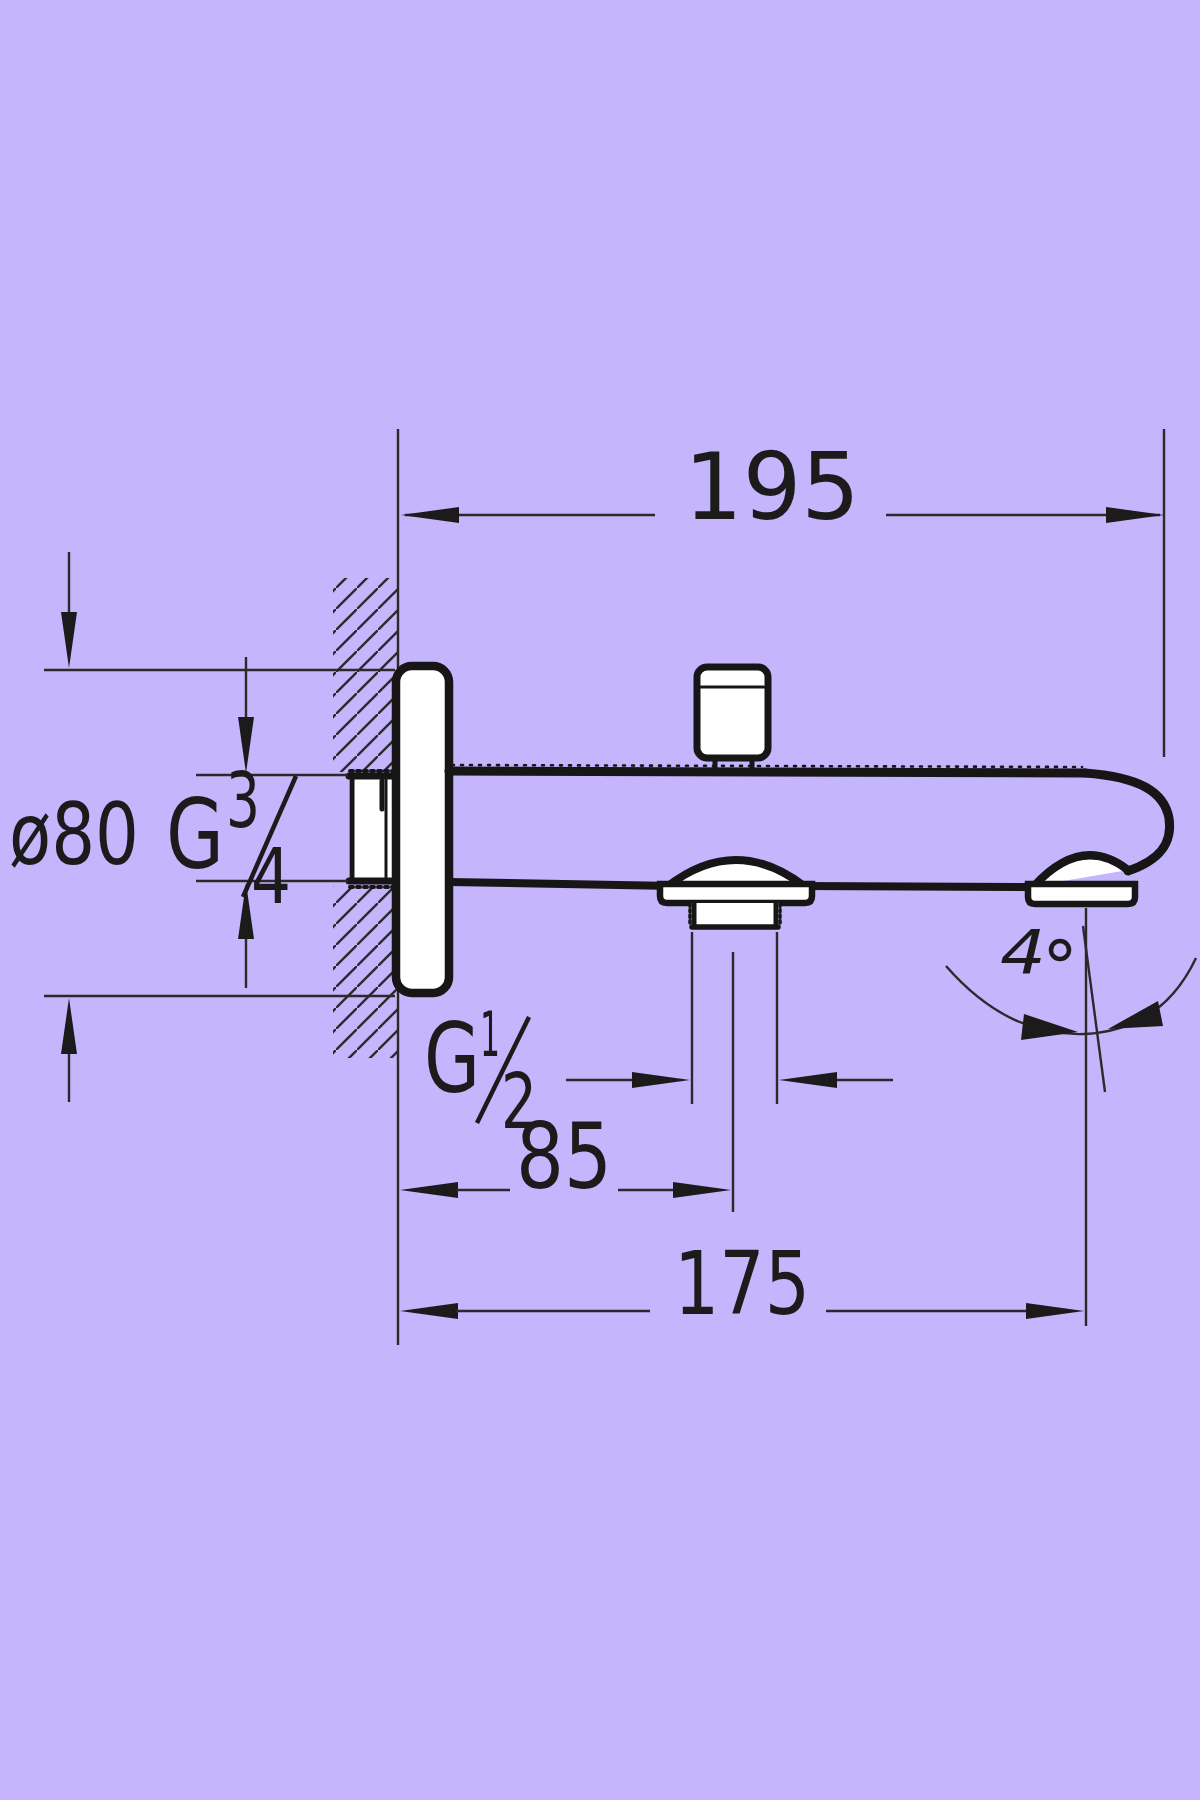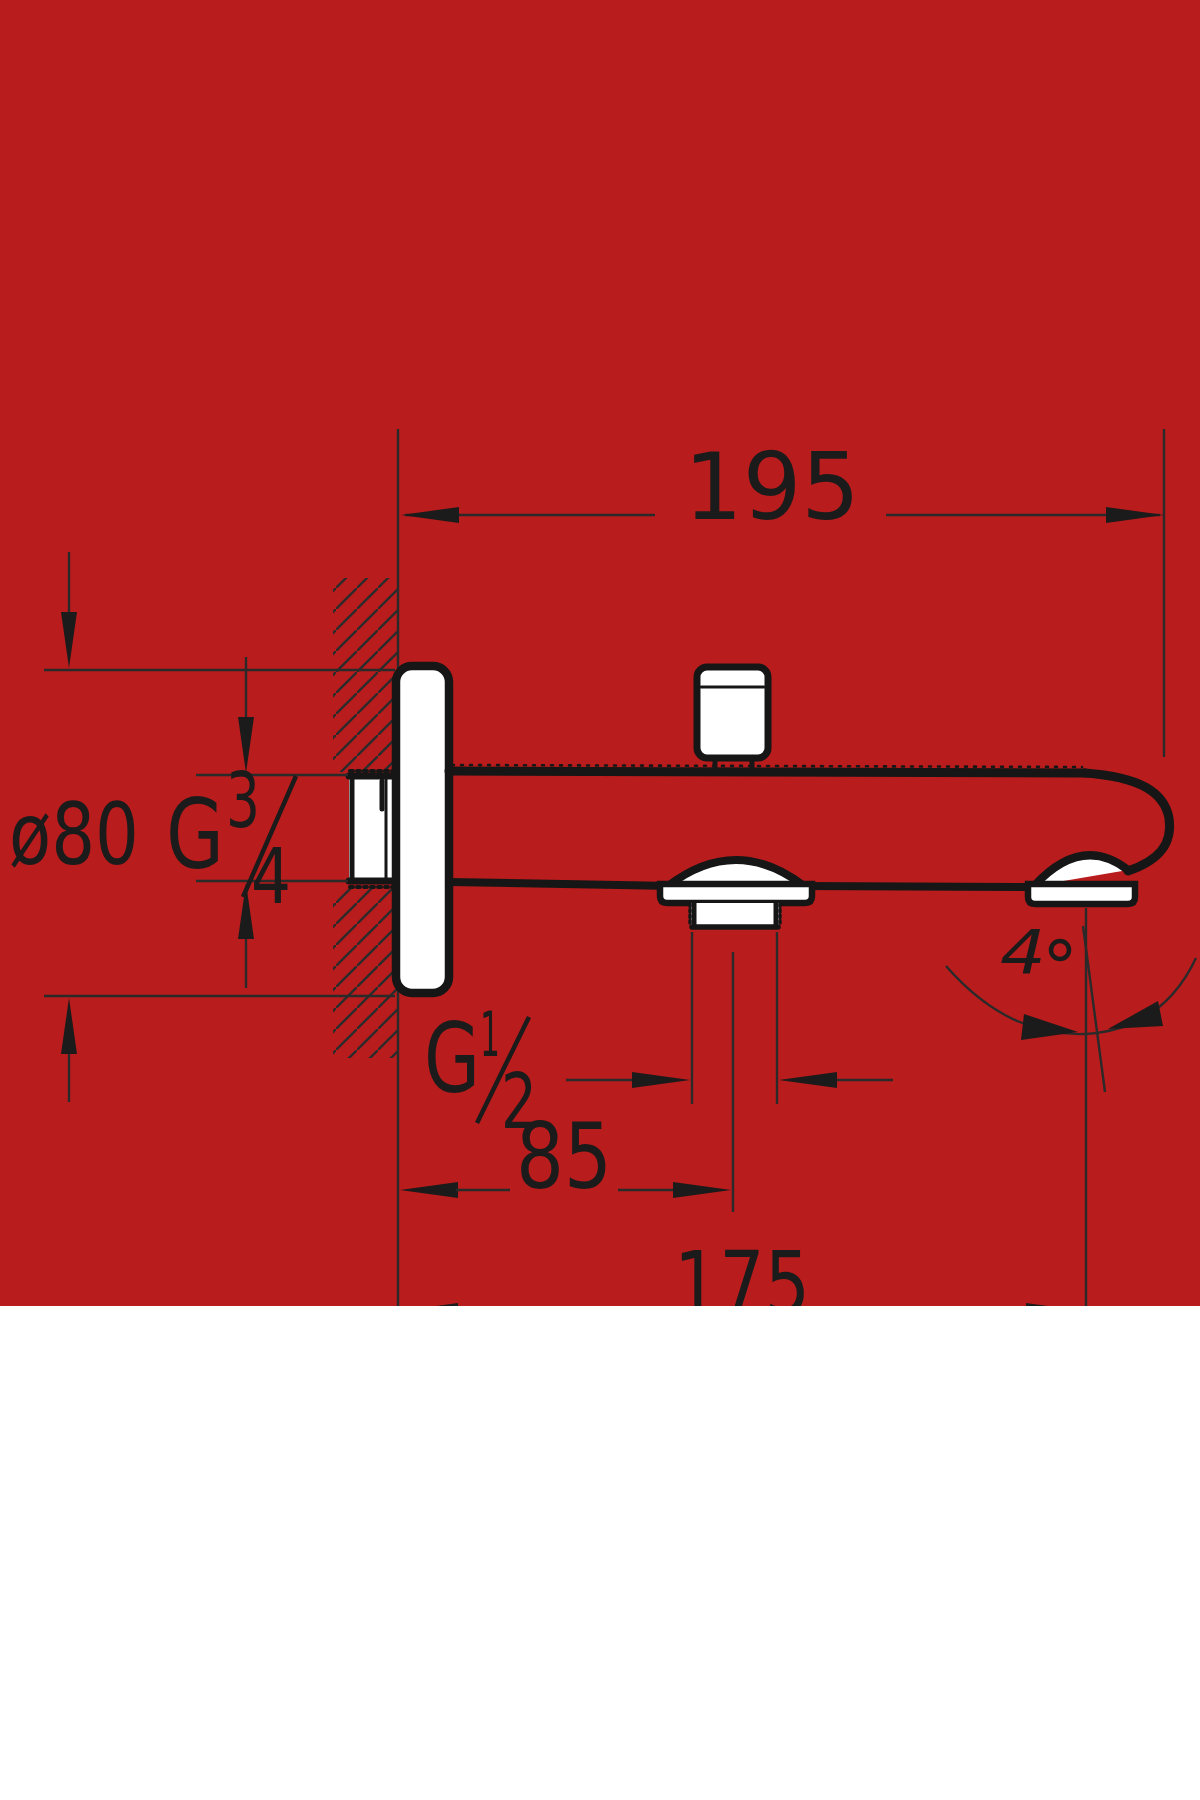--- a/index.html
+++ b/index.html
@@ -1,16 +1,16 @@
 <!DOCTYPE html>
 <html><head>
 <meta charset="utf-8">
 <style>
   html,body{margin:0;padding:0;background:#ffffff;}
-  .page{width:1200px;height:1306px;background:#b91c1c;position:relative;overflow:hidden;}
+  .page{width:1200px;height:1800px;background:#c4b5fd;position:relative;overflow:hidden;}
   svg{display:block;}
   text{font-family:"DejaVu Sans","Liberation Sans",sans-serif;fill:#1b1b1b;}
   .thick{stroke:#161616;fill:none;stroke-linecap:round;}
   .thin{stroke:#2a2a2a;stroke-width:2.4;fill:none;stroke-linecap:butt;}
   .ah{fill:#1b1b1b;stroke:none;}
   .whitefill{fill:#ffffff;}
 </style>
 </head>
 <body>
 

